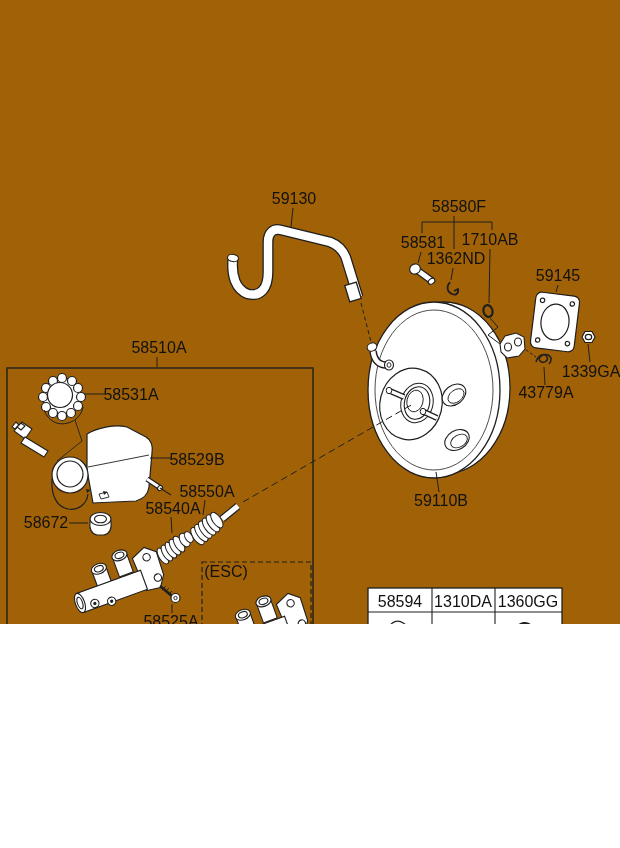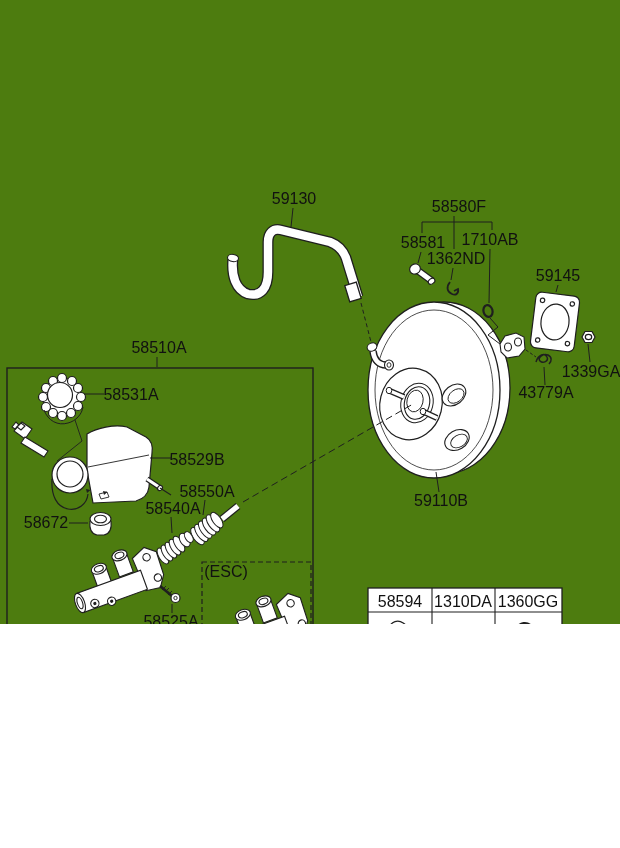--- a/index.html
+++ b/index.html
@@ -1,16 +1,16 @@
 <!DOCTYPE html>
 <html><head>
 <meta charset="utf-8">
 <style>
   html,body{margin:0;padding:0;background:#ffffff;}
-  .stage{position:relative;width:620px;height:624px;background:#4d7c0f;overflow:hidden;
+  .stage{position:relative;width:620px;height:624px;background:#a16207;overflow:hidden;
          font-family:"Liberation Sans", sans-serif;}
   svg{position:absolute;left:0;top:0;}
   text{font-family:"Liberation Sans", sans-serif;font-size:16px;fill:#111;}
 </style>
 </head>
 <body>
 
 <div class="stage">
 <svg width="620" height="848" viewBox="0 0 620 848">
 

